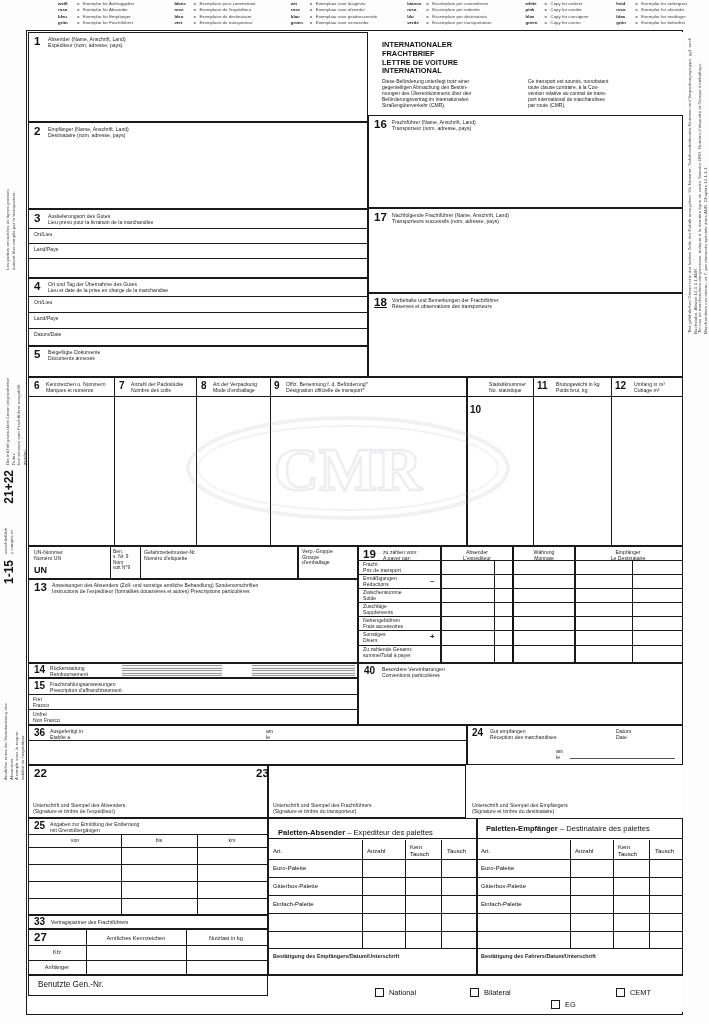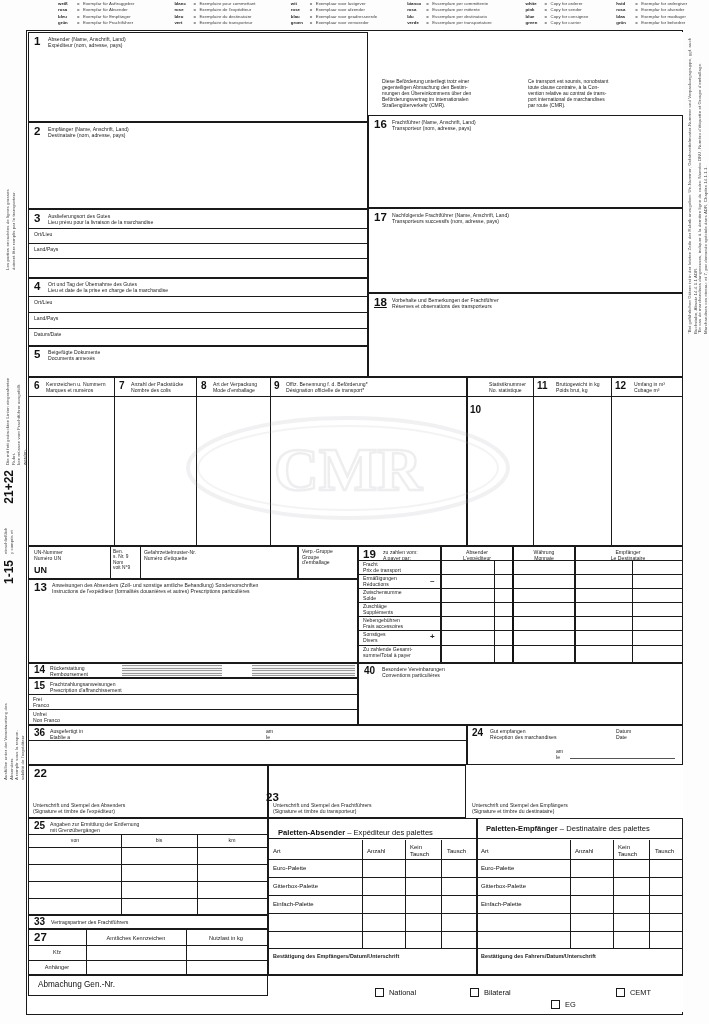--- a/index.html
+++ b/index.html
@@ -184,20 +184,24 @@
   <div class="cap" style="left:34px; top:315px;">Land/Pays</div>
   <div class="ln hl" style="left:29px; top:328px; width:338px;"></div>
   <div class="cap" style="left:34px; top:331px;">Datum/Date</div>
 
   <div class="bx" style="left:28px; top:346px; width:340px; height:31px;"></div>
   <div class="num" style="left:34px; top:349px;">5</div>
   <div class="cap" style="left:48px; top:349px; width:300px;">Beigefügte Dokumente
 Documents annexés</div>
 
   <div class="bx" style="left:368px; top:32px; width:315px; height:83px; border:none;"></div>
+  <div class="titleblk" style="left:382px; top:41px; width:180px; white-space:pre-line;">INTERNATIONALER
+FRACHTBRIEF
+LETTRE DE VOITURE
+INTERNATIONAL</div>
   <div class="legal" style="left:382px; top:78px; width:140px;">Diese Beförderung unterliegt trotz einer
 gegenteiligen Abmachung den Bestim-
 mungen des Übereinkommens über den
 Beförderungsvertrag im internationalen
 Straßengüterverkehr (CMR).</div>
   <div class="legal" style="left:528px; top:78px; width:142px;">Ce transport est soumis, nonobstant
 toute clause contraire, à la Con-
 vention relative au contrat de trans-
 port international de marchandises
 par route (CMR).</div>
@@ -366,21 +370,21 @@
   <div class="cap" style="left:556px; top:748px;">am
 le</div>
   <div class="underline" style="left:570px; top:758px; width:105px;"></div>
 
   <div class="bx" style="left:28px; top:765px; width:240px; height:53px; border-width:1.6px;"></div>
   <div class="num" style="left:34px; top:768px;">22</div>
   <div class="cap" style="left:33px; top:802px; width:200px;">Unterschrift und Stempel des Absenders
 (Signature et timbre de l'expéditeur)</div>
 
   <div class="bx" style="left:268px; top:765px; width:198px; height:53px; border-width:1.6px;"></div>
-  <div class="num" style="left:266px; top:768px;margin-top:24px;">23</div>
+  <div class="num" style="left:256px; top:768px;">23</div>
   <div class="cap" style="left:273px; top:802px; width:200px;">Unterschrift und Stempel des Frachtführers
 (Signature et timbre du transporteur)</div>
 
   <div class="bx" style="left:466px; top:765px; width:217px; height:53px; border:none;"></div>
   <div class="ln hl" style="left:466px; top:818px; width:217px;"></div>
   <div class="cap" style="left:472px; top:802px; width:210px;">Unterschrift und Stempel des Empfängers
 (Signature et timbre du destinataire)</div>
 
   <div class="bx" style="left:28px; top:818px; width:240px; height:97px;"></div>
   <div class="num sm" style="left:34px; top:821px;">25</div>
@@ -406,21 +410,21 @@
   <div class="cap ctr t6" style="left:86px; top:935px; width:100px;">Amtliches Kennzeichen</div>
   <div class="cap ctr t6" style="left:186px; top:935px; width:80px;">Nutzlast in kg</div>
   <div class="ln hl" style="left:29px; top:945px; width:238px;"></div>
   <div class="ln hl" style="left:29px; top:960px; width:238px;"></div>
   <div class="ln vl" style="left:86px; top:930px; height:44px;"></div>
   <div class="ln vl" style="left:186px; top:930px; height:44px;"></div>
   <div class="cap ctr t6" style="left:29px; top:949px; width:56px;">Kfz</div>
   <div class="cap ctr t6" style="left:29px; top:964px; width:56px;">Anhänger</div>
 
   <div class="bx" style="left:28px; top:975px; width:240px; height:21px;"></div>
-  <div class="gen" style="left:38px; top:980px;">Abmachung Gen.-Nr.</div>
+  <div class="gen" style="left:38px; top:980px;">Benutzte Gen.-Nr.</div>
 
   <div class="bx" style="left:268px; top:818px; width:415px; height:157px;"></div>
   <div class="ln vl" style="left:476px; top:819px; height:155px; width:1.5px;"></div>
 
   <div class="pallethdr" style="left:278px; top:828px;">
     <b>Paletten-Absender</b><span> – Expéditeur des palettes</span>
   </div>
   <div class="pallethdr" style="left:486px; top:824px;">
     <b>Paletten-Empfänger</b><span> – Destinataire des palettes</span>
   </div>

